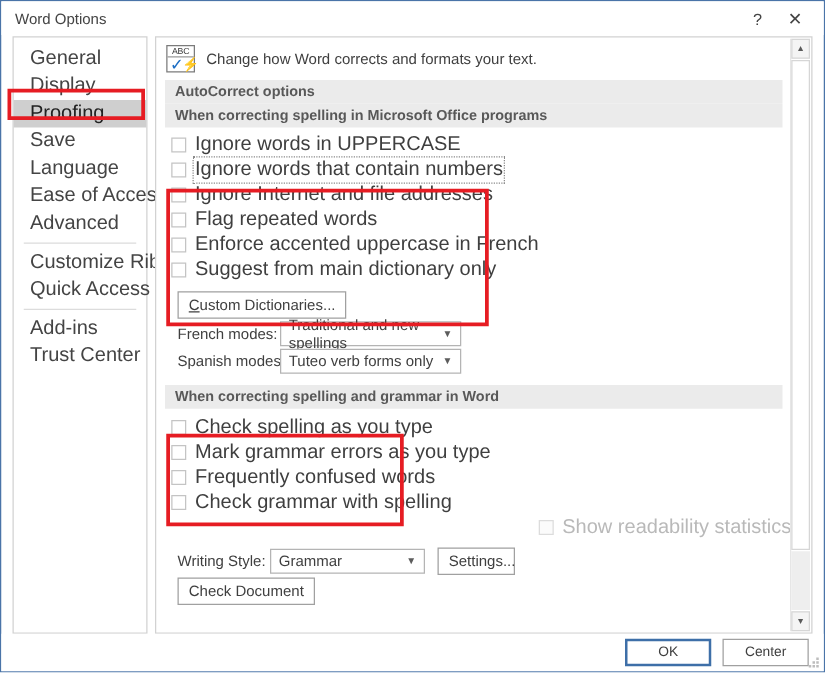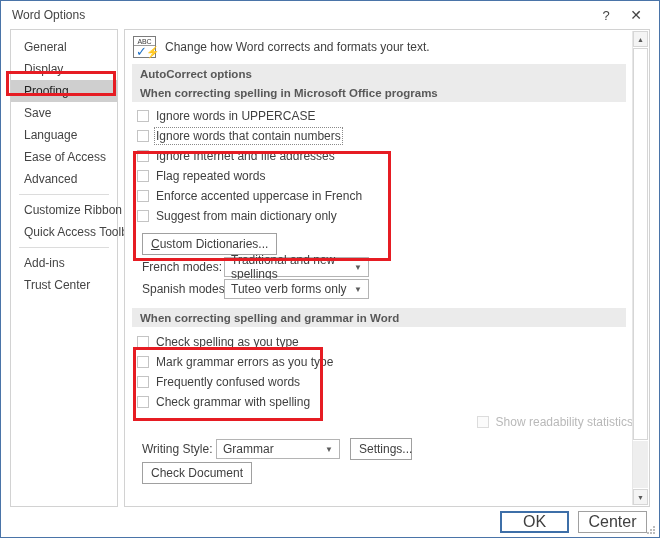--- a/index.html
+++ b/index.html
@@ -43,21 +43,21 @@
     position: absolute; left: 9px; top: 28px;
     width: 108px; height: 478px;
     background: #ffffff;
     border: 1px solid #d2d2d2;
     padding-top: 6px;
   }
   .nav-item {
     height: 22px;
     display: flex; align-items: center;
     padding-left: 13px;
-    font-size: 12px; color: #444444;
+    font-size: 16px; color: #444444;
     cursor: default;
     white-space: nowrap;
   }
   .nav-item.selected {
     background: #cfcfcf;
     color: #222;
   }
   .nav-sep {
     height: 1px; background: #dcdcdc;
     margin: 4px 8px 4px 8px;
@@ -142,21 +142,21 @@
     display: inline-flex; align-items: center;
     cursor: default;
     font-family: "Liberation Sans", sans-serif;
   }
   .u { text-decoration: underline; }
   
   .cb-row {
     display: flex; align-items: center;
     height: 16px;
     padding-left: 12px;
-    font-size: 12px; color: #3f3f3f;
+    font-size: 16px; color: #3f3f3f;
     cursor: default;
   }
   .cb {
     width: 12px; height: 12px;
     border: 1px solid #c4c4c4;
     background: #ffffff;
     margin-right: 7px;
     flex: 0 0 auto;
   }
   .cb-row.disabled { color: #b9b9b9; justify-content: flex-end; }
@@ -228,21 +228,21 @@
   #footer {
     position: absolute; left: 0; bottom: 0;
     width: 658px; height: 30px;
     background: #ffffff;
   }
   .footer-btn {
     position: absolute; top: 4px;
     width: 69px; height: 22px;
     background: #ffffff;
     border: 1px solid #a0a0a0;
-    font-size: 16px; color: #3f3f3f;
+    font-size: 11px; color: #3f3f3f;
     display: flex; align-items: center; justify-content: center;
     cursor: default;
     font-family: "Liberation Sans", sans-serif;
   }
   #ok-btn { right: 90px; border: 2px solid #3e6fa8; }
   #cancel-btn { right: 12px; }
   #resize-grip {
     position: absolute; right: 3px; bottom: 2px;
     width: 9px; height: 9px;
   }

